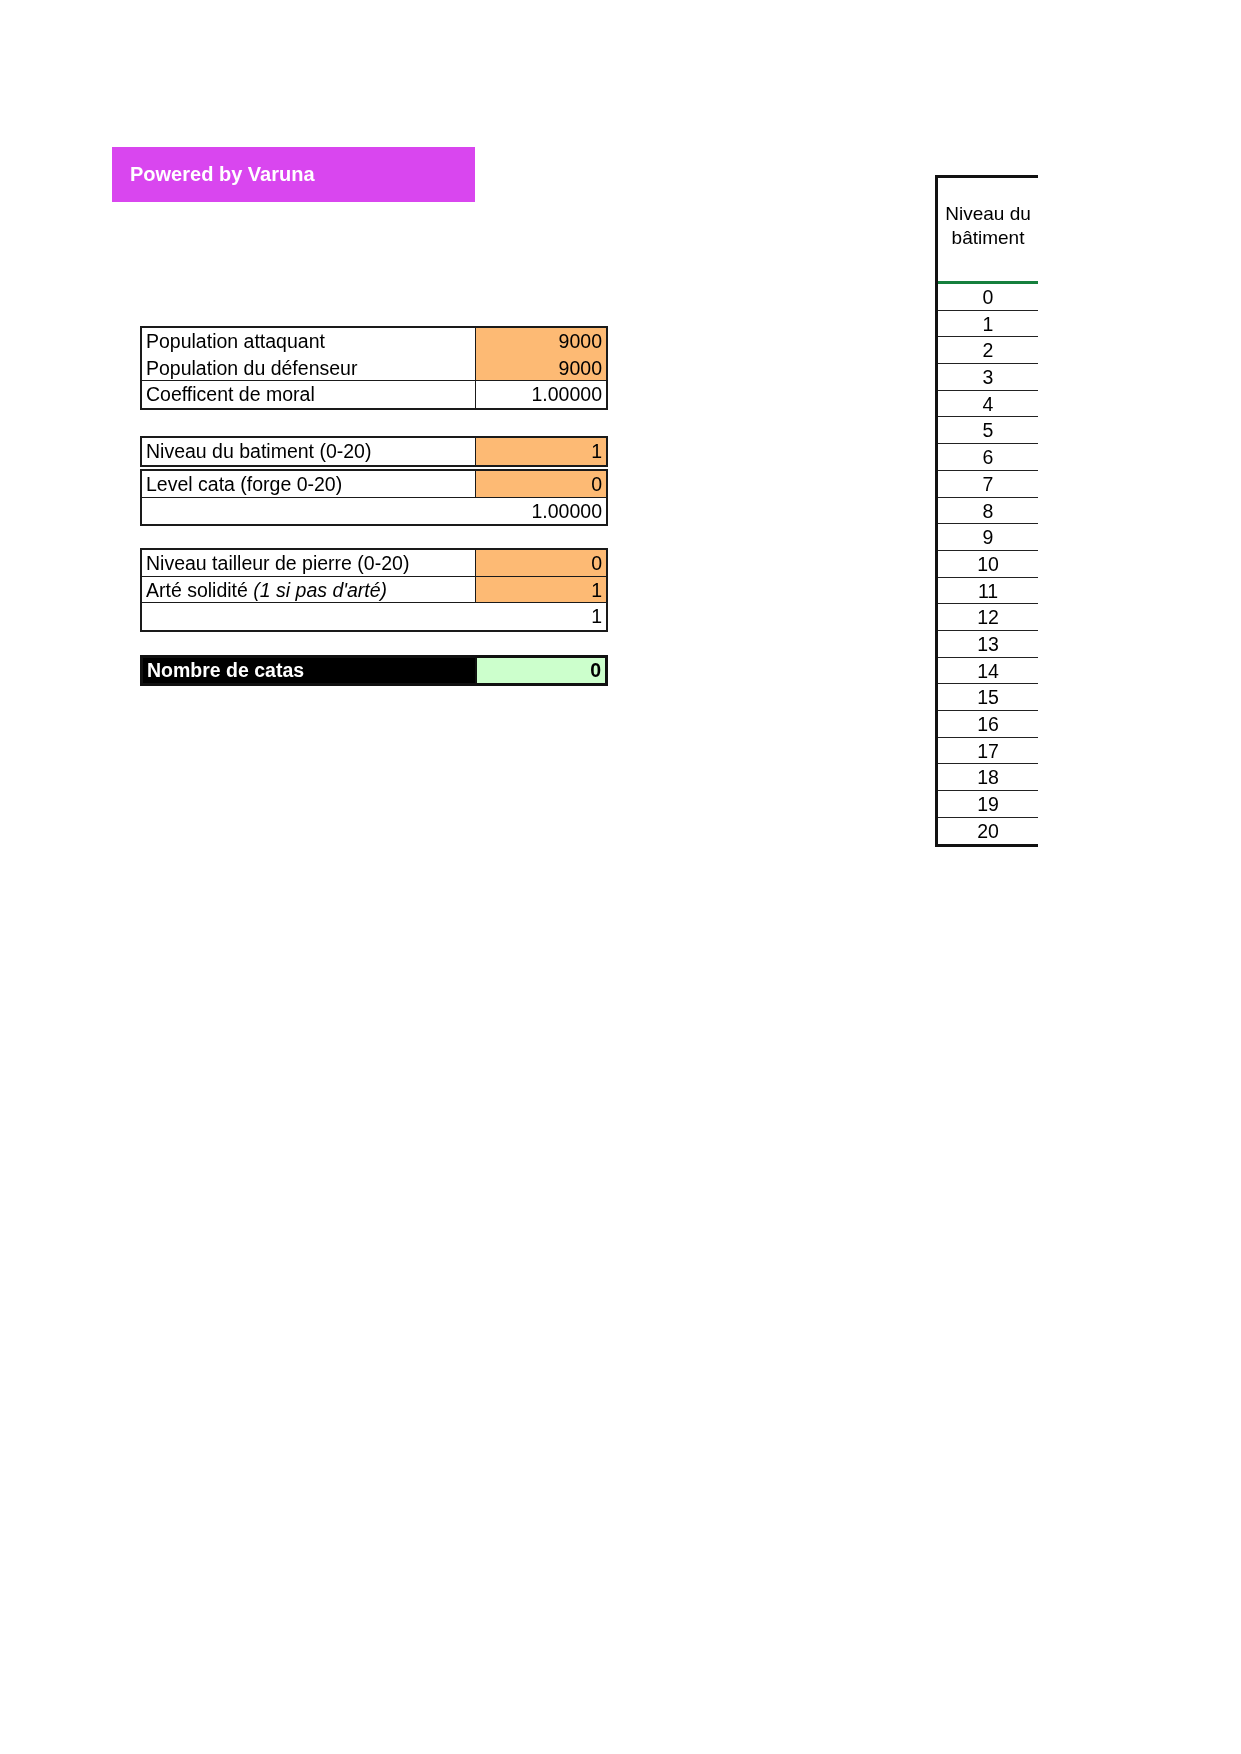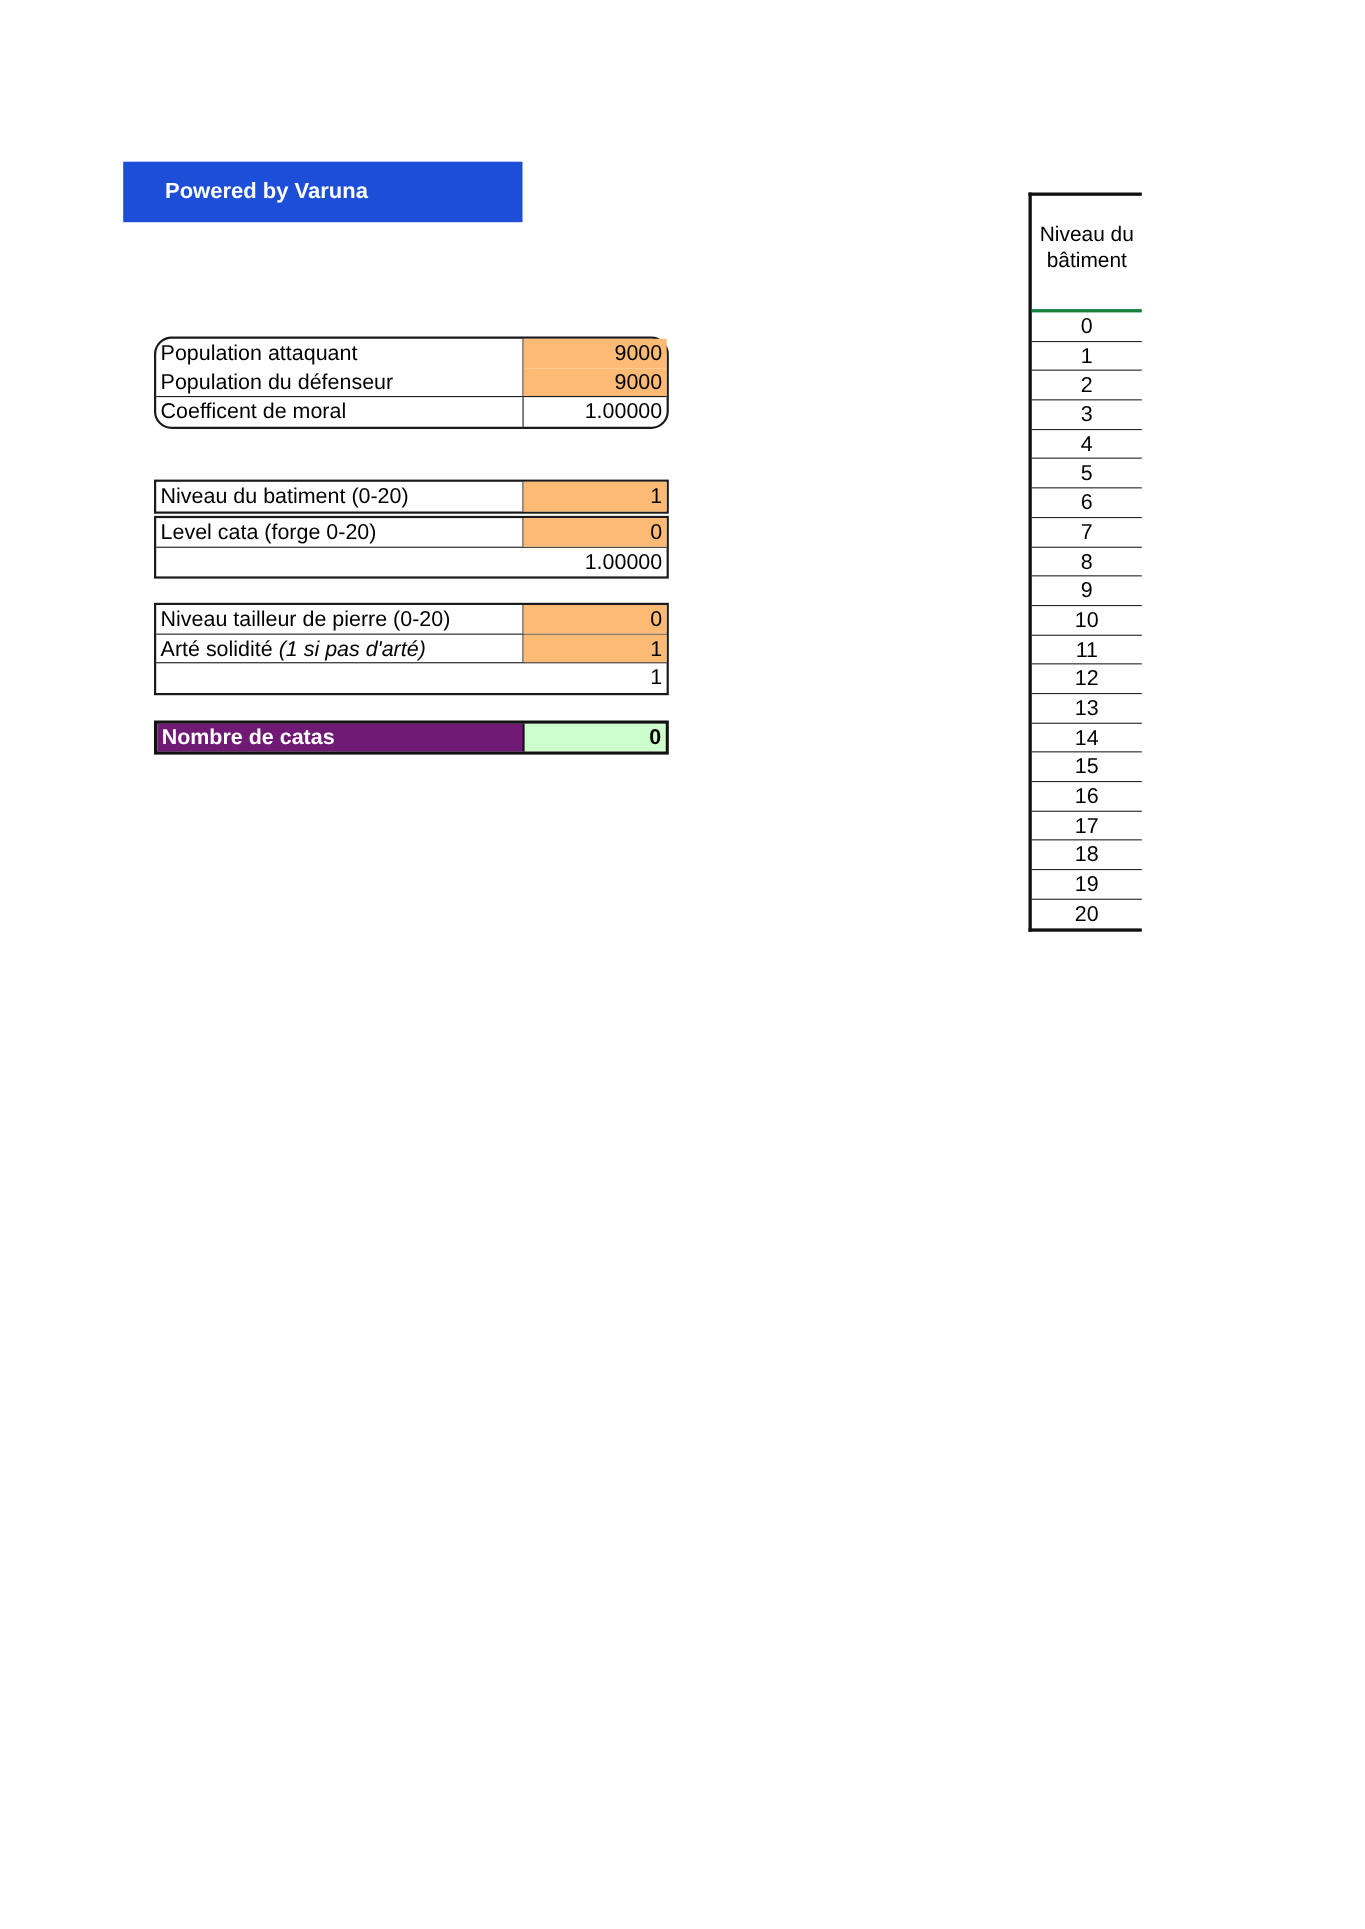--- a/index.html
+++ b/index.html
@@ -1,52 +1,52 @@
 <!DOCTYPE html>
 <html><head>
 <meta charset="utf-8">
 <style>
   html, body { margin: 0; padding: 0; background: #ffffff; }
   body { width: 1241px; height: 1754px; position: relative; overflow: hidden;
          font-family: "Liberation Sans", sans-serif; color: #000; }
   .banner { position: absolute; left: 112px; top: 147px; width: 363px; height: 55px;
-            background: #1d4ed8; color: #ffffff; font-weight: bold; font-size: 20px;
-            box-sizing: border-box; padding-left: 38px; line-height: 55px; }
+            background: #d946ef; color: #ffffff; font-weight: bold; font-size: 20px;
+            box-sizing: border-box; padding-left: 18px; line-height: 55px; }
   .block { position: absolute; left: 140px; width: 468px; border: 2px solid #1a1a1a;
            box-sizing: border-box; }
   .row { display: flex; height: 26.5px; box-sizing: border-box; }
   .row .lbl { flex: 0 0 334px; border-right: 1.5px solid #1a1a1a; padding-left: 4px;
               font-size: 19.5px; line-height: 26px; white-space: nowrap; box-sizing: border-box; }
   .row .val { flex: 1; text-align: right; padding-right: 4px; font-size: 19.5px;
               line-height: 26px; box-sizing: border-box; }
   .row.divider { border-bottom: 1.5px solid #1a1a1a; }
   .yellow { background: #fdba74; }
   .bold { font-weight: normal; }
   .ital { font-style: italic; }
   .result { border: 3.5px solid #111; }
   .result .row { height: 25px; }
-  .result .lbl { background: #701a75; color: #fff; font-weight: bold; border-right: 2px solid #111; line-height: 25px; }
+  .result .lbl { background: #000000; color: #fff; font-weight: bold; border-right: 2px solid #111; line-height: 25px; }
   .result .val { background: #ccffcc; font-weight: bold; line-height: 25px; }
 
   .rtable { position: absolute; left: 935px; top: 175px; width: 103px;
             border-left: 3.5px solid #111; border-top: 3.5px solid #111; border-bottom: 3.5px solid #111;
             box-sizing: border-box; }
   .rhead { height: 106px; border-bottom: 3px solid #15803d; box-sizing: border-box;
            display: flex; align-items: center; justify-content: center; text-align: center;
            font-size: 19px; line-height: 24px; padding-bottom: 8px; }
   .rrow { height: 26.7px; border-bottom: 1.5px solid #222; box-sizing: border-box;
           text-align: center; font-size: 19.5px; line-height: 26px; }
   .rrow:last-child { border-bottom: none; }
 </style>
 </head>
 <body>
 
 <div class="banner">Powered by Varuna</div>
 
-<div class="block" style="top:306px;border-radius:16px;">
+<div class="block" style="top:326px;">
   <div class="row">
     <div class="lbl">Population attaquant</div>
     <div class="val yellow">9000</div>
   </div>
   <div class="row divider">
     <div class="lbl">Population du défenseur</div>
     <div class="val yellow">9000</div>
   </div>
   <div class="row">
     <div class="lbl">Coefficent de moral</div>

